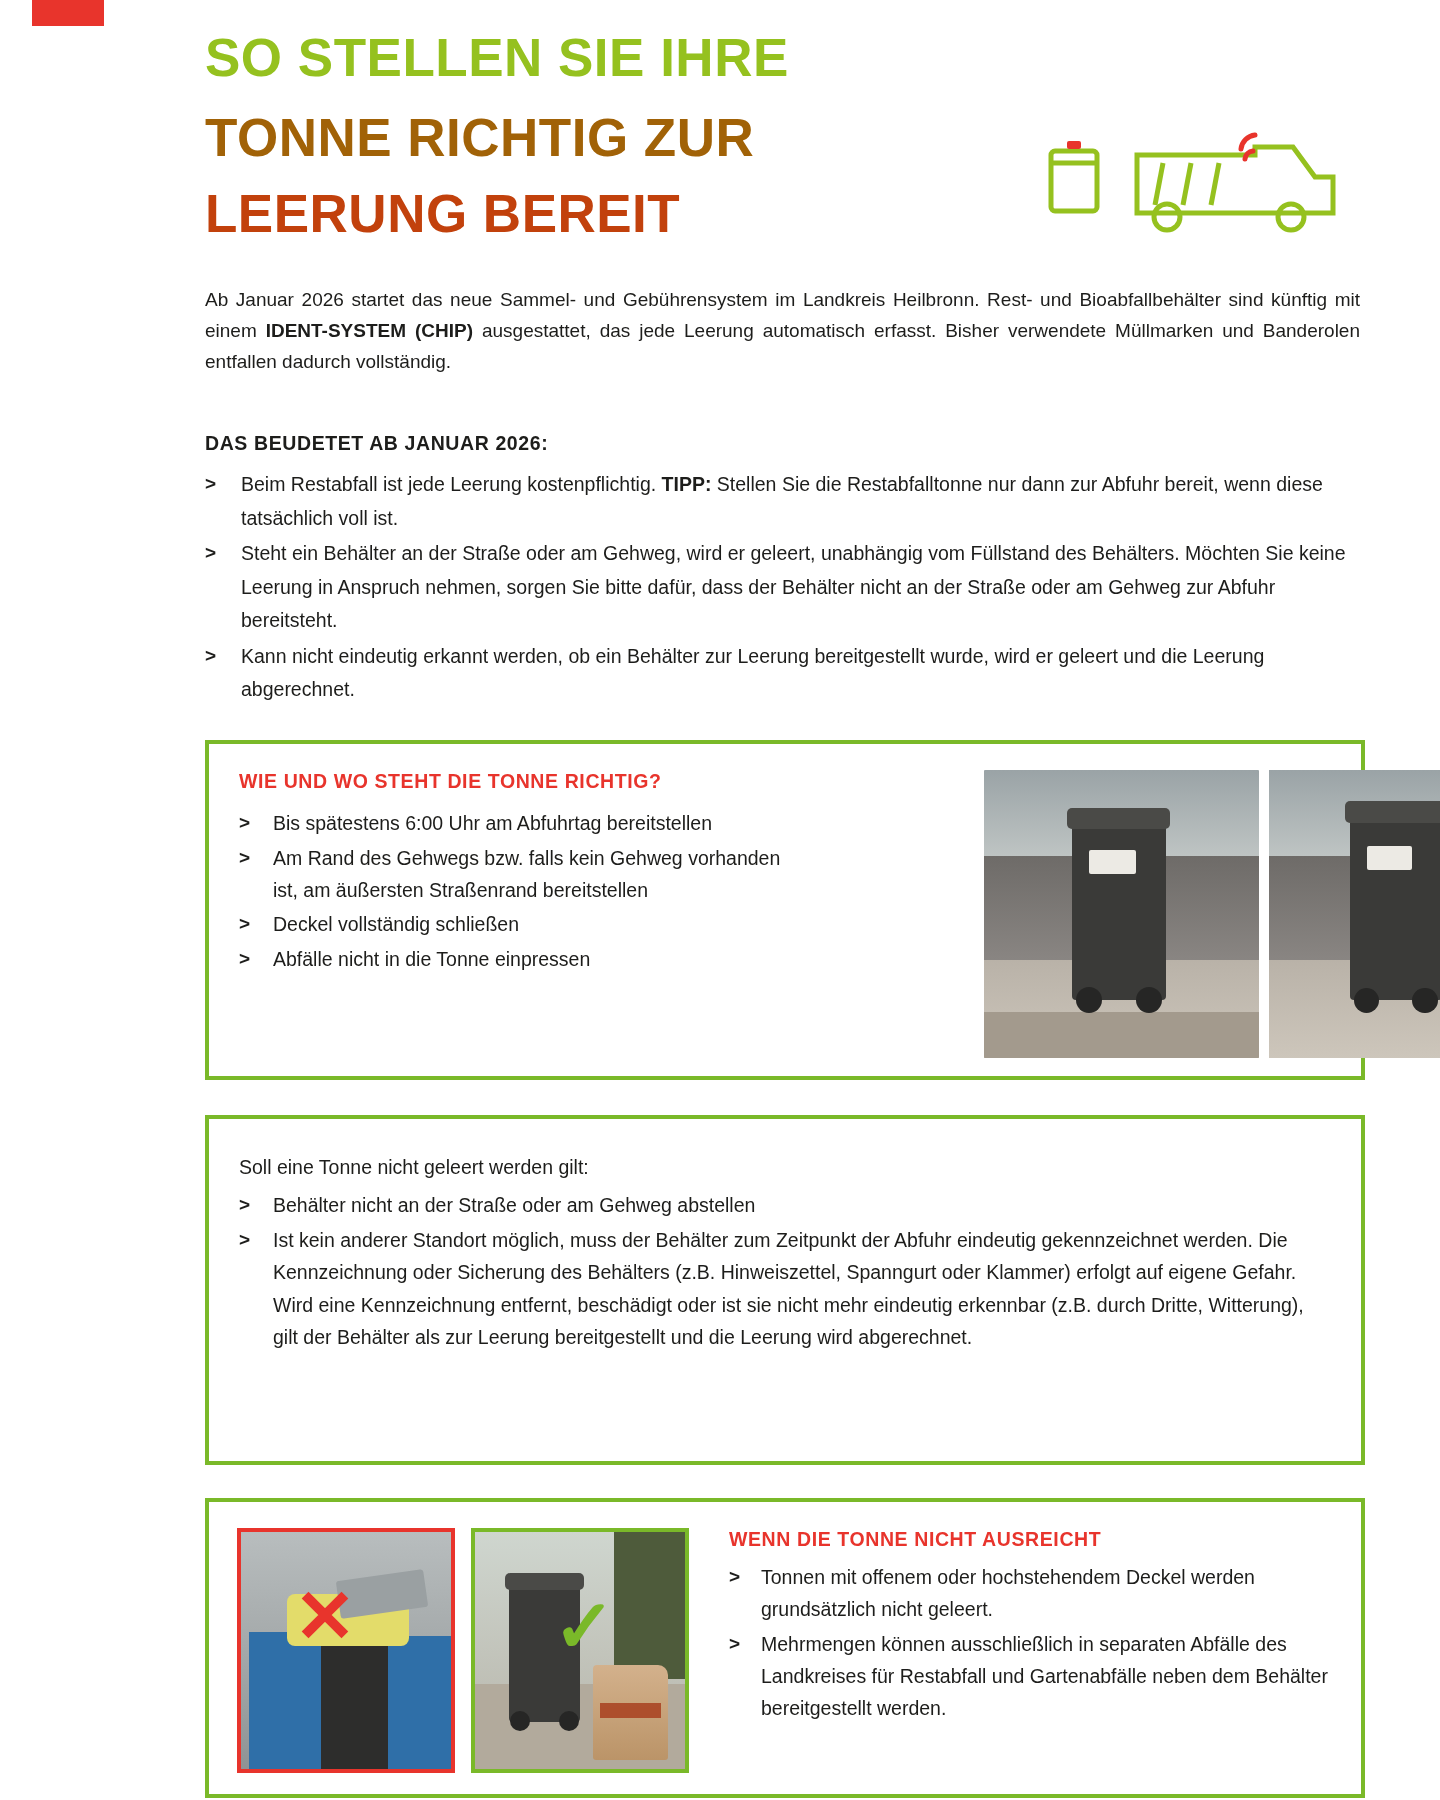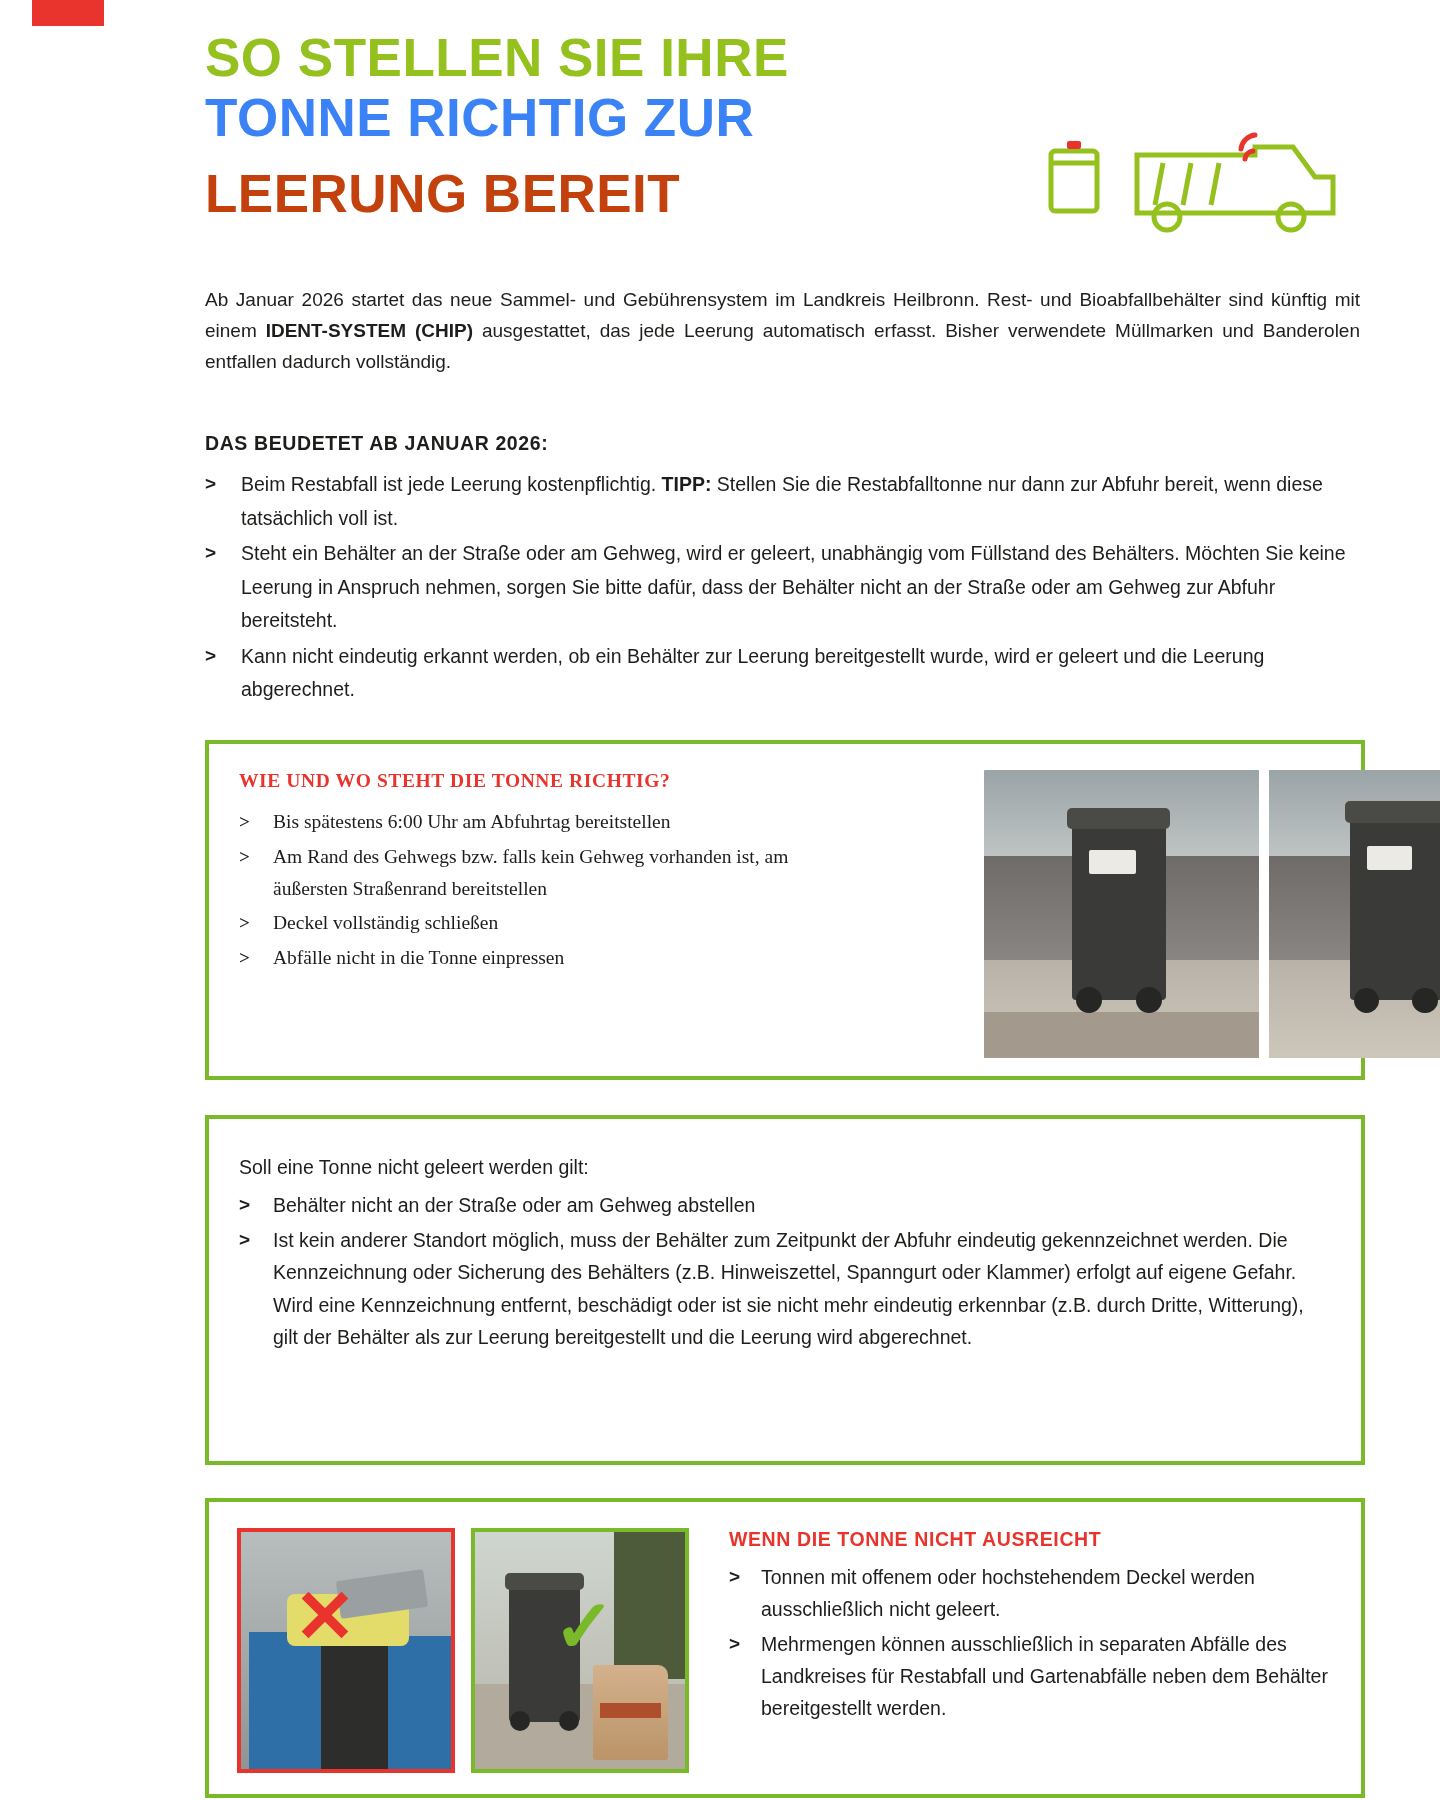--- a/index.html
+++ b/index.html
@@ -38,21 +38,21 @@
     left: 205px;
     top: 28px;
     width: 840px;
     font-size: 53px;
     line-height: 1.13;
     font-weight: bold;
     letter-spacing: 0.5px;
     color: #95c11f;
     text-transform: uppercase;
   }
-  .headline .l2 { color: #3b82f6; }
+  .headline .l2 { color: #a16207; margin-top: 20px; }
   .headline .l3 { color: #c2410c; margin-top: 16px; }
 
   
   .icon-truck {
     position: absolute;
     left: 1045px;
     top: 125px;
     width: 320px;
     height: 110px;
   }
@@ -114,21 +114,21 @@
   .box-title {
     font-size: 19.5px;
     font-weight: bold;
     color: #e8342c;
     letter-spacing: 0.6px;
     text-transform: uppercase;
   }
 
   
   .box1 { left: 205px; top: 740px; width: 1160px; height: 340px; }
-  .box1 .inner { position: absolute; left: 30px; top: 26px; width: 560px; font-family: Liberation Serif, serif; }
+  .box1 .inner { position: absolute; left: 30px; top: 26px; width: 560px; }
   .box1 .list { margin-top: 14px; font-size: 19.5px; line-height: 1.66; }
   .box1 .bullet .chev { width: 34px; flex: 0 0 34px; }
   .photo1 {
     position: absolute; left: 775px; top: 26px;
     width: 275px; height: 288px; overflow: hidden;
     border-radius: 1px;
   }
   .photo2 {
     position: absolute; left: 1060px; top: 26px;
     width: 270px; height: 288px; overflow: hidden;
@@ -359,21 +359,21 @@
           </div>
         <div class="check-mark">✓</div>
       </div>
     </div>
 
     <div class="inner">
       <div class="box-title">WENN DIE TONNE NICHT AUSREICHT</div>
       <div class="list">
         <div class="bullet">
           <span class="chev">&gt;</span>
-          <span class="btxt">Tonnen mit offenem oder hochstehendem Deckel werden ausschließlich nicht geleert.</span>
+          <span class="btxt">Tonnen mit offenem oder hochstehendem Deckel werden grundsätzlich nicht geleert.</span>
         </div>
         <div class="bullet">
           <span class="chev">&gt;</span>
           <span class="btxt">Mehrmengen können ausschließlich in separaten Abfälle des Landkreises für Restabfall und Gartenabfälle neben dem Behälter bereitgestellt werden.</span>
         </div>
       </div>
     </div>
   </div>
 
 </div>

